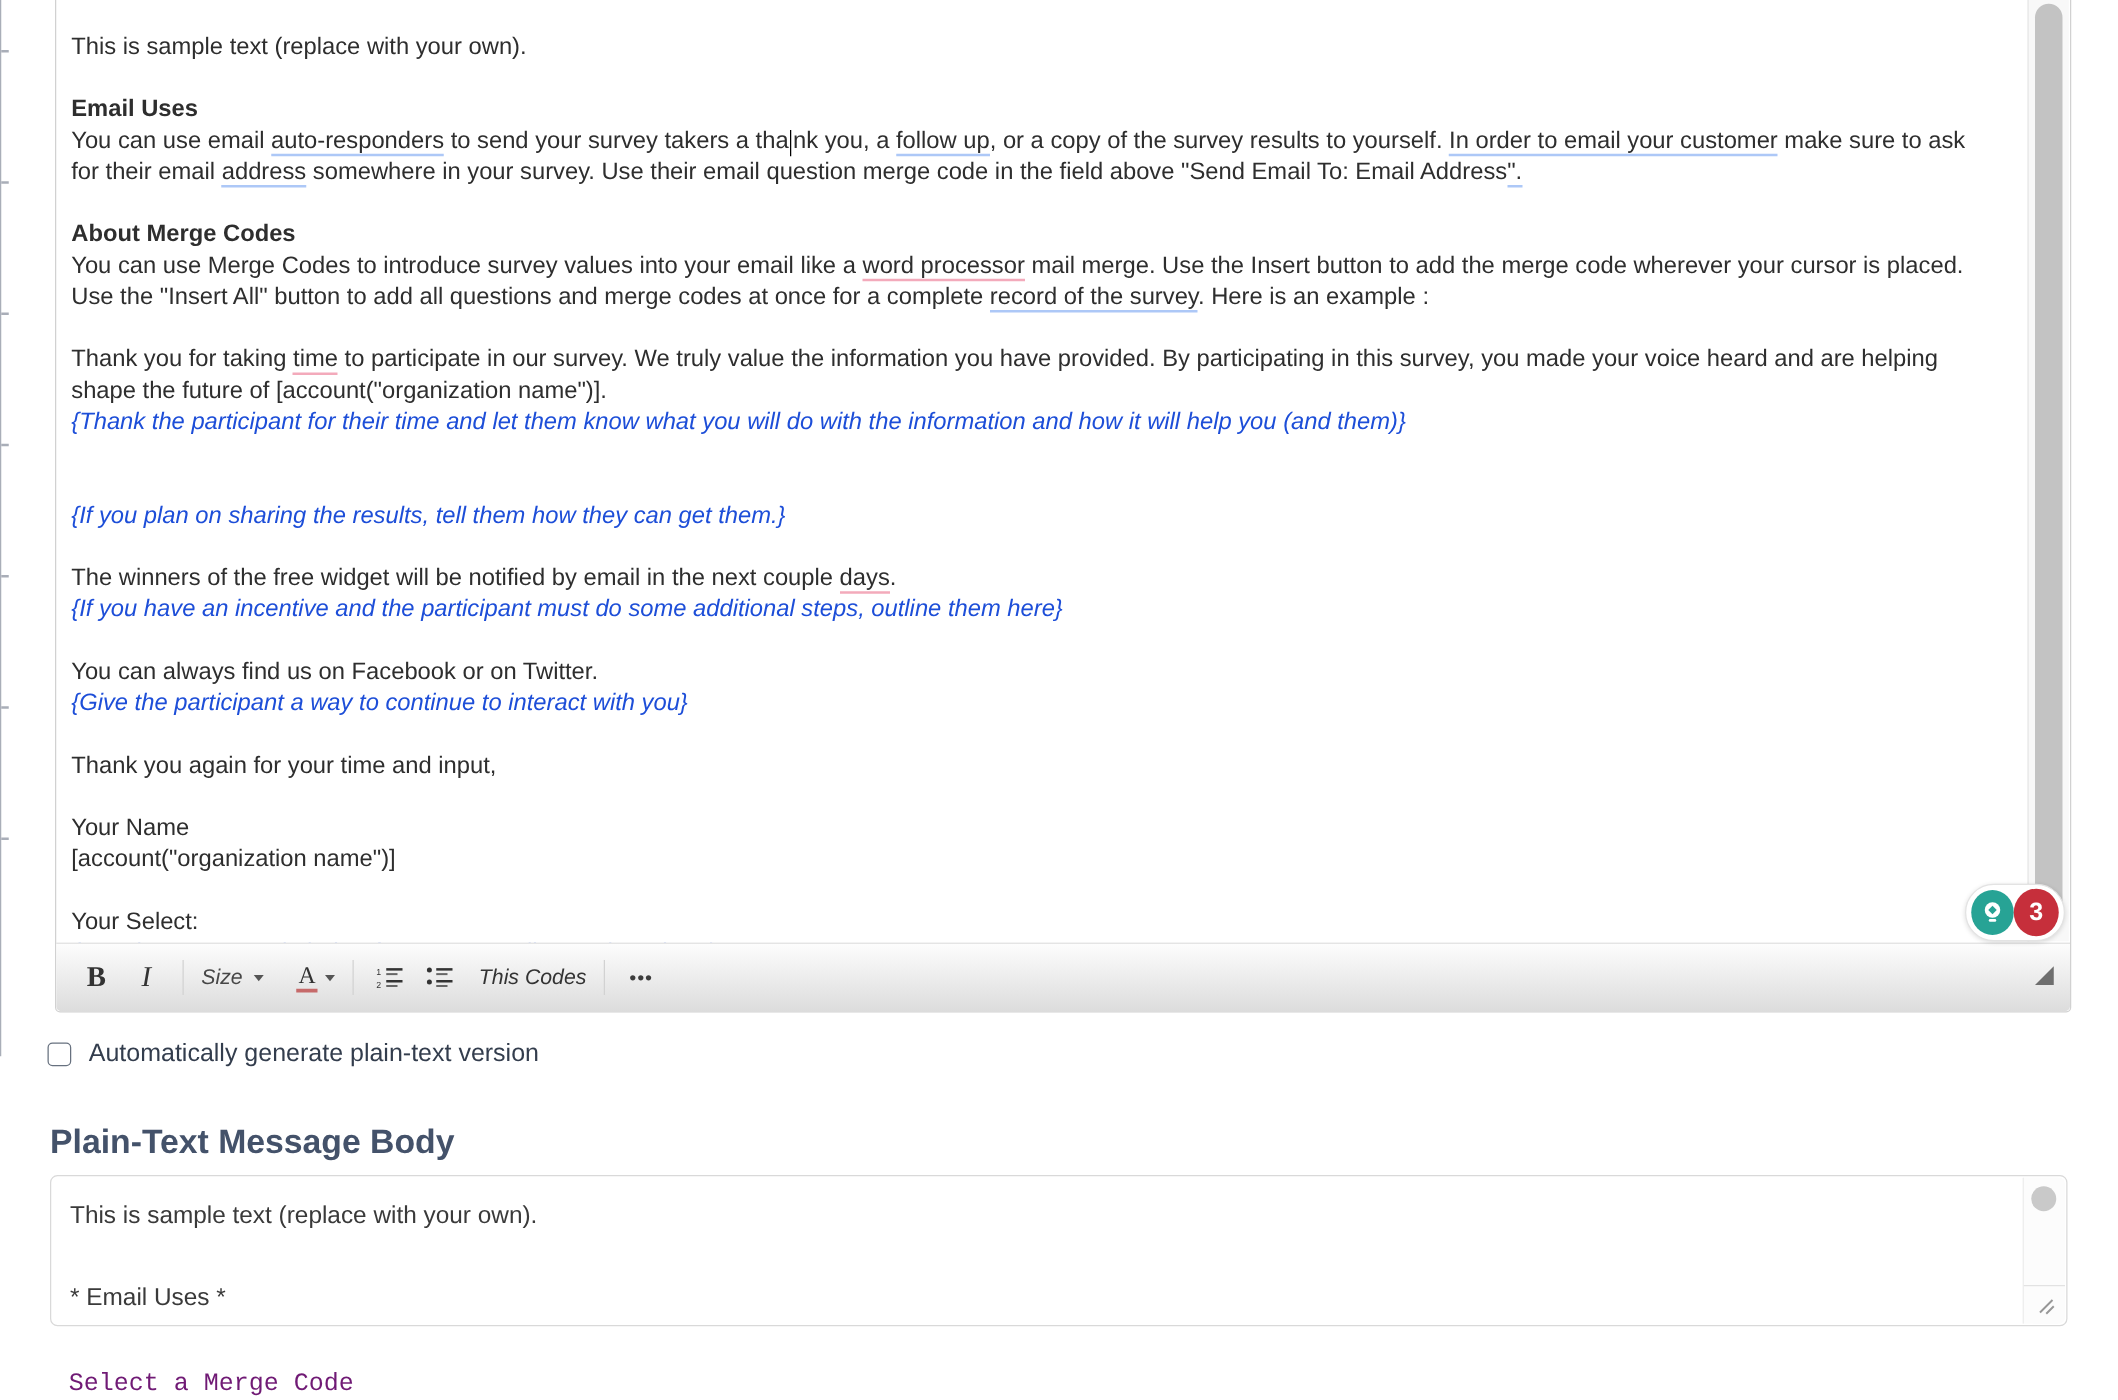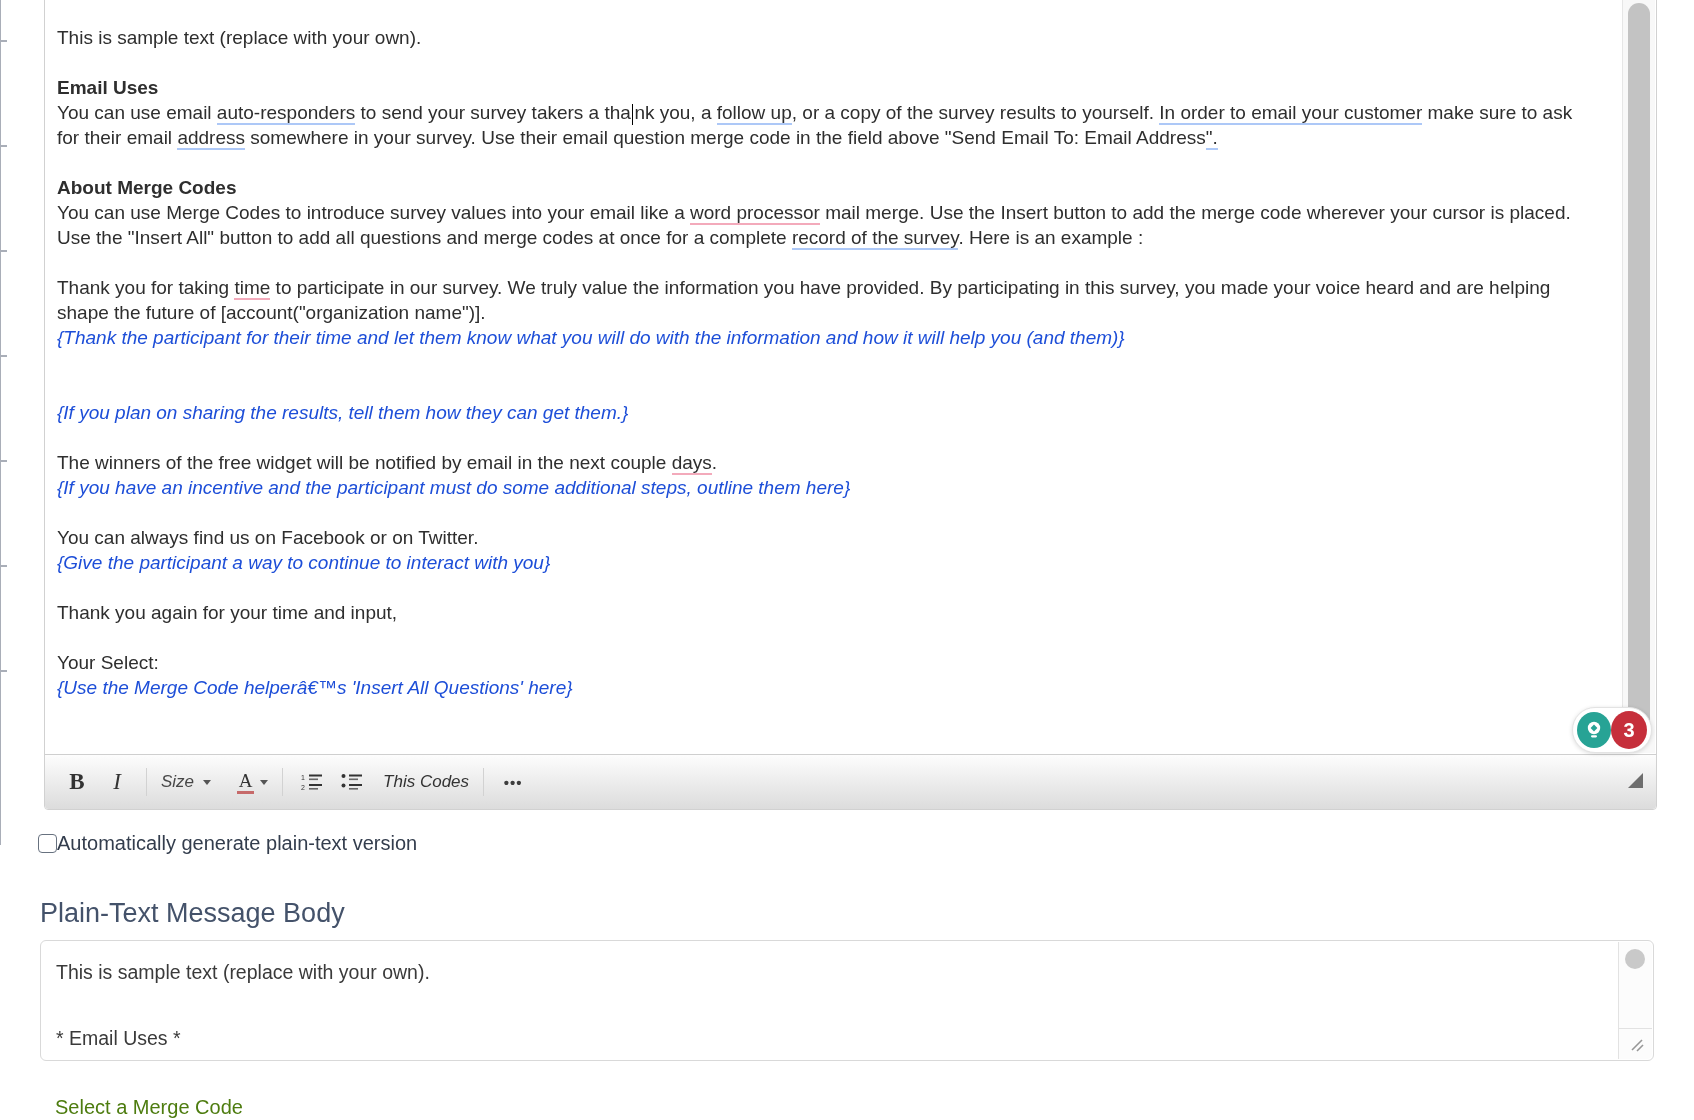--- a/index.html
+++ b/index.html
@@ -72,44 +72,44 @@
     box-shadow:0 1px 4px rgba(0,0,0,.14);display:flex;align-items:center;
     justify-content:space-between;padding:4px;cursor:pointer;
   }
   .helper-bulb{width:36px;height:36px;border-radius:50%;background:#27a395;display:flex;align-items:center;justify-content:center;}
   .helper-badge{
     width:38px;height:38px;border-radius:50%;background:#c62f3b;color:#fff;
     display:flex;align-items:center;justify-content:center;font-size:20px;font-weight:bold;
   }
 
   
-  .cb-row{position:absolute;left:38px;top:832px;display:flex;align-items:center;cursor:pointer;}
+  .cb-row{position:absolute;left:38px;top:832px;display:flex;align-items:center;gap:14px;cursor:pointer;}
   .cb-box{width:19px;height:19px;box-sizing:border-box;border:1.7px solid #67717f;border-radius:4px;background:#fff;}
   .cb-label{font-size:20px;color:#333d4d;}
 
   
-  .pt-heading{position:absolute;left:40px;top:898px;font-size:27px;font-weight:400;color:#44526a;}
+  .pt-heading{position:absolute;left:40px;top:898px;font-size:27px;font-weight:700;color:#44526a;}
   .pt-area{
     position:absolute;left:40px;top:940px;width:1614px;height:121px;box-sizing:border-box;
     border:1px solid #d9d9d9;border-radius:6px;background:#fff;
   }
   .pt-text{
     position:absolute;left:1px;top:1px;right:36px;bottom:1px;overflow:hidden;
     padding:14px 10px 0 14px;font-size:19.5px;line-height:33px;color:#3a3a3a;white-space:pre-wrap;
   }
   .pt-strip{
     position:absolute;top:1px;bottom:1px;right:1px;width:33px;
     border-left:1px solid #e2e2e2;background:#fcfcfc;border-radius:0 5px 5px 0;
   }
   .pt-thumb{position:absolute;top:7px;left:6px;width:20px;height:20px;border-radius:50%;background:#c9c9c9;}
   .pt-grip{
     position:absolute;left:0;right:0;bottom:0;height:30px;border-top:1px solid #e2e2e2;
     display:flex;align-items:center;justify-content:center;cursor:nwse-resize;
   }
-  .merge-link{position:absolute;left:55px;top:1096px;font-size:20px;font-weight:500;color:#4d7c0f;cursor:pointer;text-decoration:none;}
+  .merge-link{position:absolute;left:55px;top:1096px;font-size:20px;font-weight:500;color:#701a75;cursor:pointer;text-decoration:none;font-family:Liberation Mono, monospace;}
 </style>
 </head>
 <body>
 
 <div class="page-edge">
   <div class="tick" style="top:40px"></div>
     <div class="tick" style="top:145px"></div>
   <div class="tick" style="top:250px"></div>
     <div class="tick" style="top:355px"></div>
   <div class="tick" style="top:460px"></div>
@@ -120,20 +120,21 @@
 <div class="editor">
   <div class="editor-content">
       <div class="blk"><span>This is sample text (replace with your own).</span></div>
       <div class="blk"><span class="b">Email Uses</span><br><span>You can use email </span><span class="ub">auto-responders</span><span> to send your survey takers a tha</span><span class="caret"></span><span>nk you, a </span><span class="ub">follow up</span><span>, or a copy of the survey results to yourself. </span><span class="ub">In order to email your customer</span><span> make sure to ask for their email </span><span class="ub">address</span><span> somewhere in your survey. Use their email question merge code in the field above "Send Email To: Email Address</span><span class="ub">".</span></div>
       <div class="blk"><span class="b">About Merge Codes</span><br><span>You can use Merge Codes to introduce survey values into your email like a </span><span class="up">word processor</span><span> mail merge. Use the Insert button to add the merge code wherever your cursor is placed. Use the "Insert All" button to add all questions and merge codes at once for a complete </span><span class="ub">record of the survey</span><span>. Here is an example :</span></div>
       <div class="blk"><span>Thank you for taking </span><span class="up">time</span><span> to participate in our survey. We truly value the information you have provided. By participating in this survey, you made your voice heard and are helping shape the future of [account("organization name")].</span><br><span class="gi">{Thank the participant for their time and let them know what you will do with the information and how it will help you (and them)}</span></div>
       <div class="blk"><br><span class="gi">{If you plan on sharing the results, tell them how they can get them.}</span></div>
       <div class="blk"><span>The winners of the free widget will be notified by email in the next couple </span><span class="up">days</span><span>.</span><br><span class="gi">{If you have an incentive and the participant must do some additional steps, outline them here}</span></div>
       <div class="blk"><span>You can always find us on Facebook or on Twitter.</span><br><span class="gi">{Give the participant a way to continue to interact with you}</span></div>
       <div class="blk"><span>Thank you again for your time and input,</span></div>
+      <div class="blk"><span>Your Name</span><br><span>[account("organization name")]</span></div>
       <div class="blk"><span>Your Select:</span><br><span class="gi">{Use the Merge Code helperâ€™s 'Insert All Questions' here}</span></div>
     </div>
 
   <div class="editor-scrollbar">
     <div class="editor-scroll-thumb"></div>
   </div>
 
   <div class="toolbar">
     <div class="tb-btn tb-bold">B</div>
     <div class="tb-btn tb-italic">I</div>

